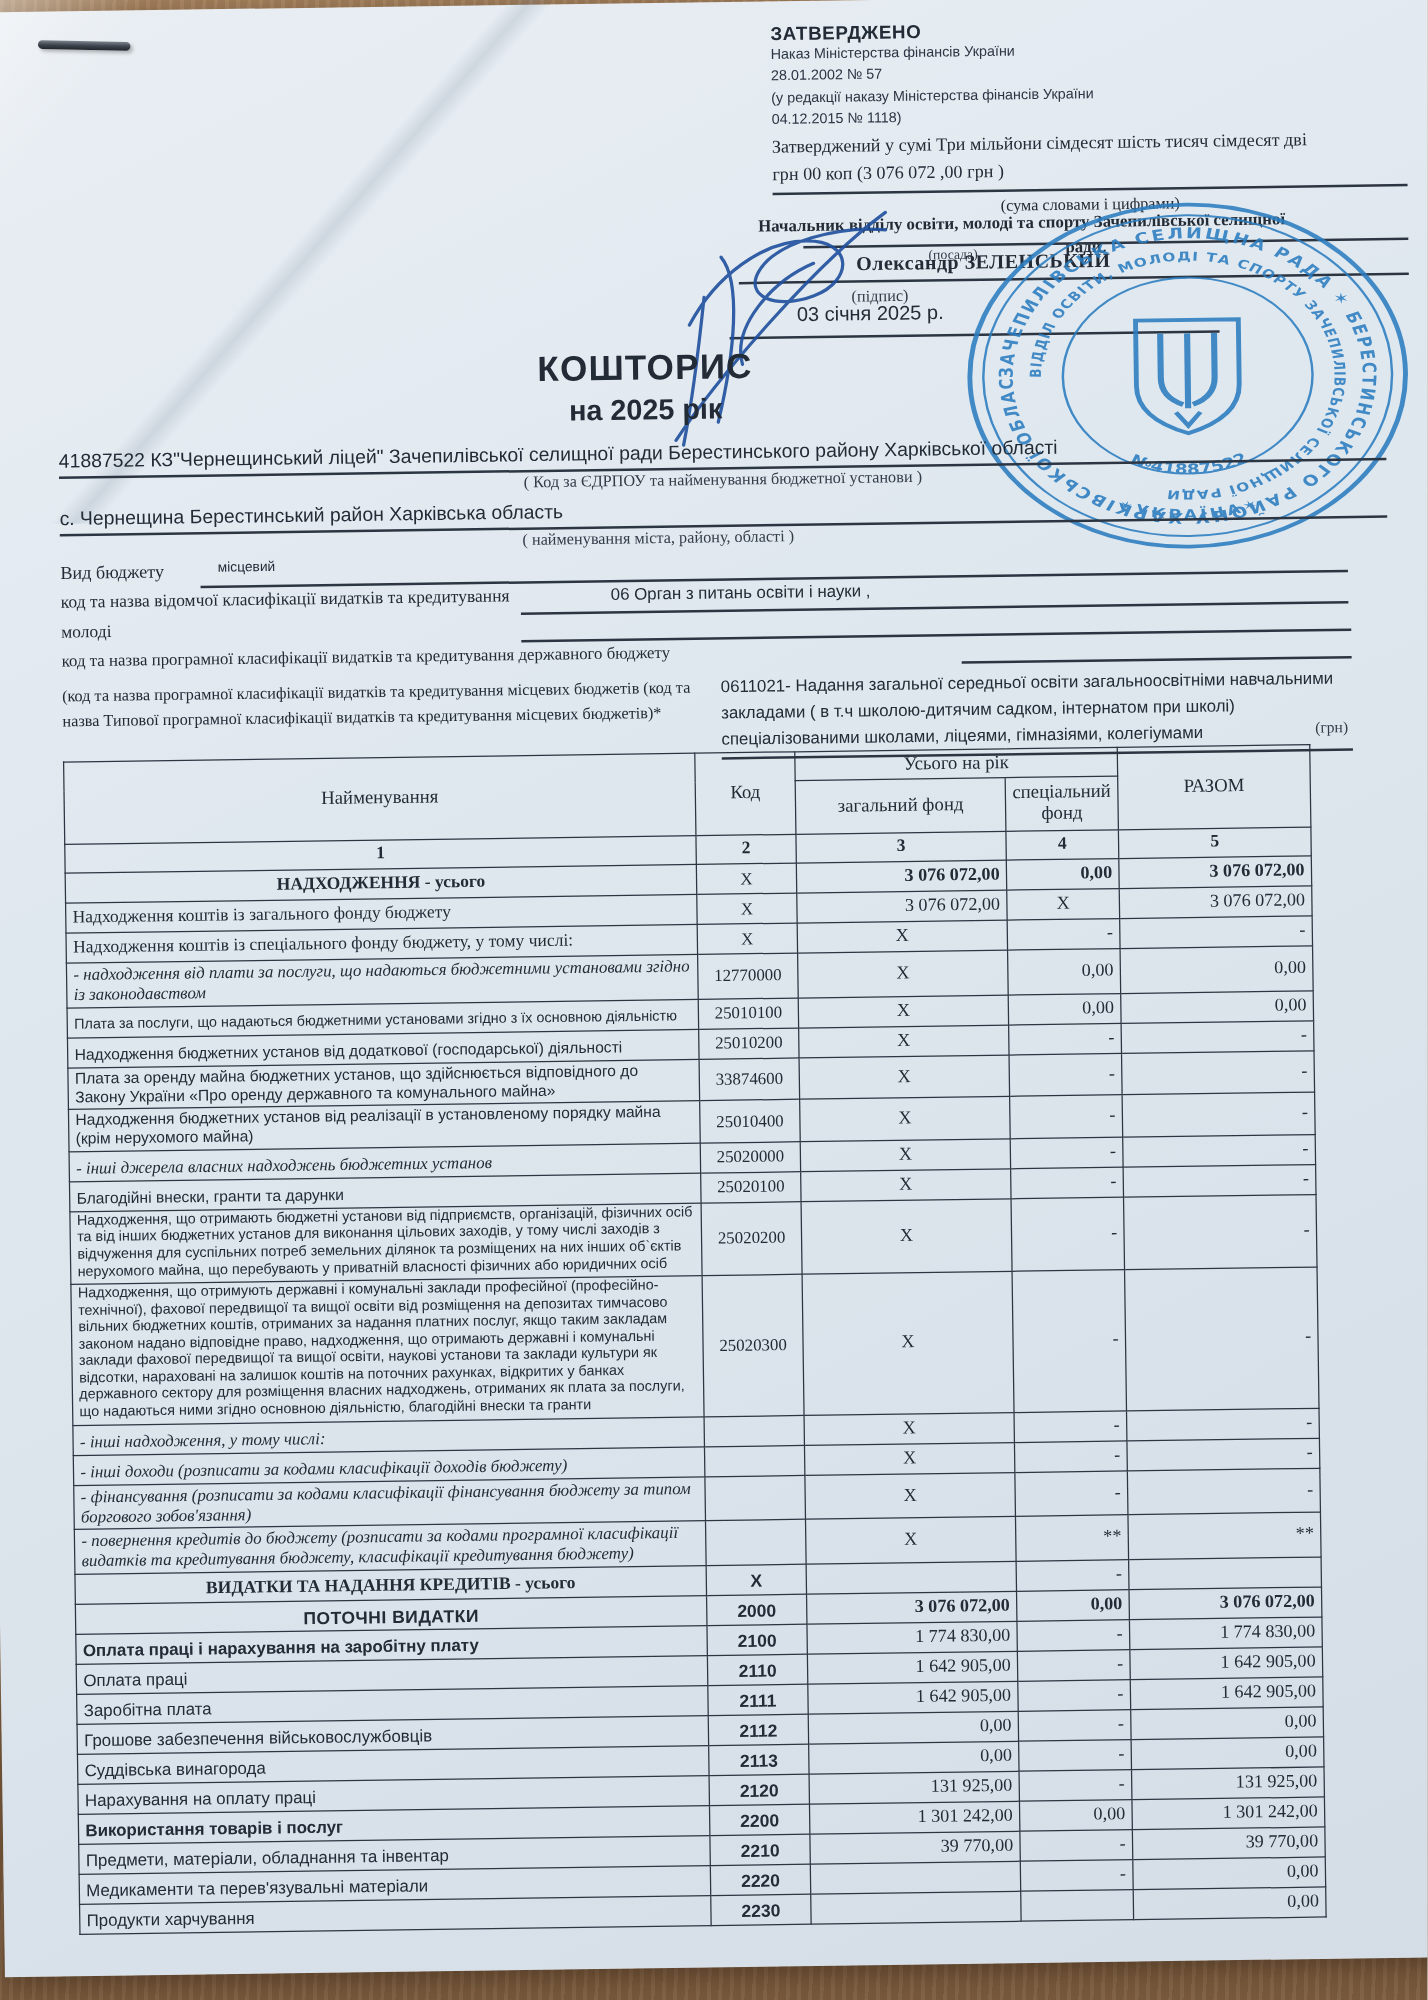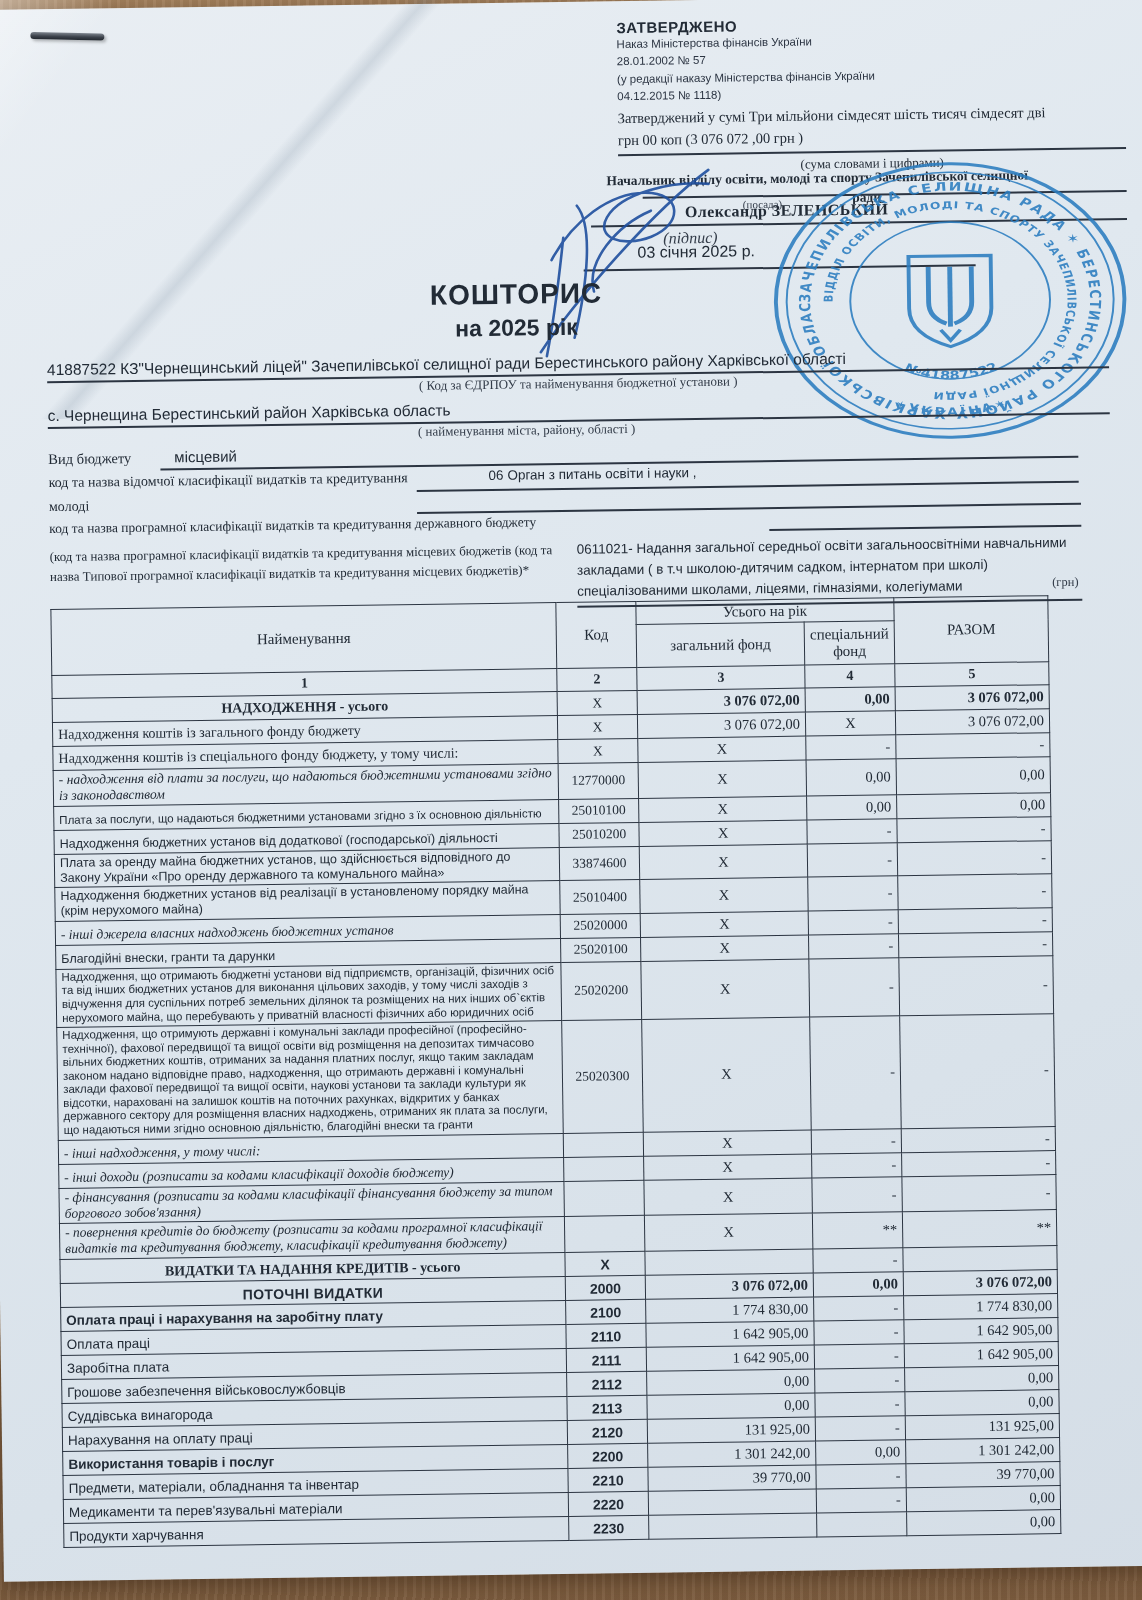--- a/index.html
+++ b/index.html
@@ -108,21 +108,21 @@
 
   <div class="abs chief" style="left:622px;top:170px;">
     <div>Начальник  відділу освіти, молоді та спорту Зачепилівської селищної</div>
     <div class="l2">ради</div>
   </div>
   <div class="rule" style="left:658px;top:196px;width:484px;"></div>
   <div class="abs cap" style="left:758px;top:199px;font-size:11px;">(посада)</div>
 
   <div class="abs signer" style="left:700px;top:203px;">Олександр ЗЕЛЕНСЬКИЙ</div>
   <div class="rule" style="left:606px;top:224px;width:536px;"></div>
-  <div class="abs cap" style="left:678px;top:229px;font-size:16px;font-style:italic;">(підпис)</div>
+  <div class="abs cap" style="left:696px;top:229px;font-size:13px;">(підпис)</div>
   <div class="abs date-line sans" style="left:652px;top:243px;">03 січня 2025 р.</div>
   <div class="rule" style="left:598px;top:268px;width:392px;"></div>
 
   <svg class="abs sig" style="left:548px;top:140px;" width="260" height="230" viewBox="0 0 260 230">
     <g fill="none" stroke="#1f4f9e" stroke-width="2.6" stroke-linecap="round">
       <path d="M18,118 C40,78 78,52 112,52 C150,52 150,84 118,96 C88,107 62,96 74,76 C88,52 140,40 176,44"></path>
       <path d="M60,150 C52,120 84,84 118,70"></path>
       <path d="M6,210 C40,160 120,70 176,30"></path>
       <path d="M30,96 C26,130 20,176 12,214"></path>
       <path d="M44,64 C60,84 54,140 40,196"></path>
@@ -171,21 +171,21 @@
     <div class="orgline sans">41887522 КЗ"Чернещинський ліцей"  Зачепилівської селищної ради Берестинського району Харківської області</div>
     <div class="cap cap-c" style="width:1062px;">( Код за ЄДРПОУ та найменування бюджетної установи )</div>
   </div>
 
   <div class="abs" style="left:60px;top:398px;">
     <div class="orgline sans">с. Чернещина Берестинський район  Харківська область</div>
     <div class="cap" style="width:1062px;padding-left:370px;">( найменування міста, району, області )</div>
   </div>
 
   <div class="abs lbl" style="left:60px;top:442px;">Вид бюджету</div>
-  <div class="abs sans" style="left:186px;top:441px;font-size:15px;">місцевий</div>
+  <div class="abs sans" style="left:186px;top:441px;font-size:11px;">місцевий</div>
   <div class="rule" style="left:172px;top:461px;width:918px;"></div>
 
   <div class="abs lbl" style="left:60px;top:466px;font-size:14px;">код та назва відомчої класифікації видатків та кредитування</div>
   <div class="abs sans" style="left:500px;top:465px;font-size:13.5px;">06 Орган з питань освіти і науки ,</div>
   <div class="rule" style="left:428px;top:486px;width:662px;"></div>
   <div class="abs lbl" style="left:60px;top:490px;font-size:14px;">молоді</div>
   <div class="rule" style="left:428px;top:508px;width:664px;"></div>
 
   <div class="abs lbl" style="left:60px;top:512px;font-size:13.5px;">код та назва програмної класифікації видатків та кредитування державного бюджету</div>
   <div class="rule" style="left:780px;top:530px;width:312px;"></div>

